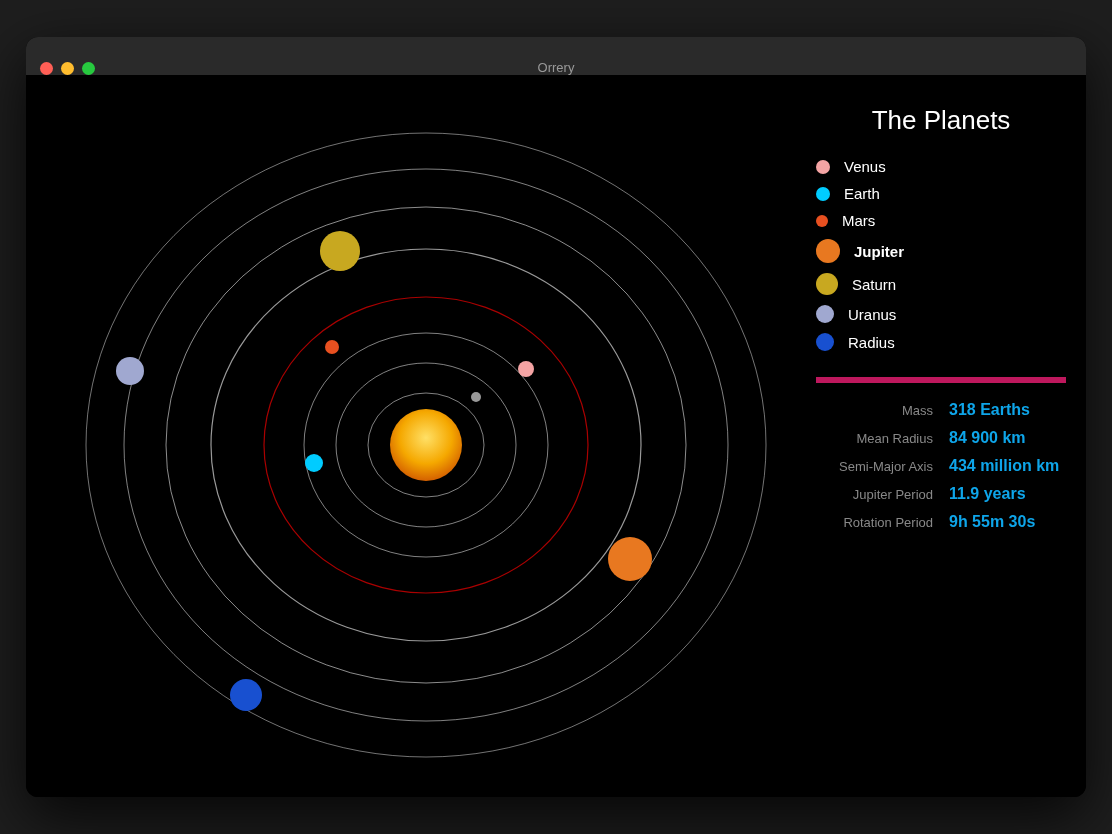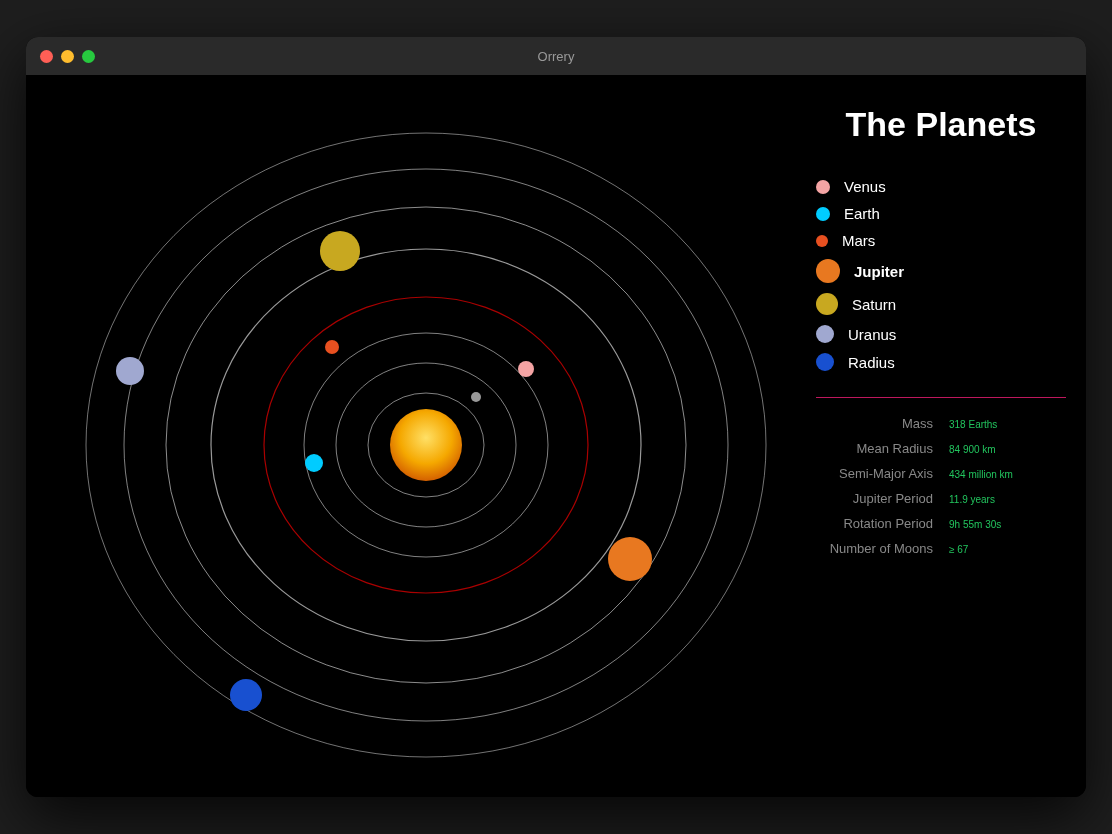--- a/index.html
+++ b/index.html
@@ -22,21 +22,21 @@
       box-shadow: 0 20px 60px rgba(0,0,0,0.8);
       display: flex;
       flex-direction: column;
       background: #000;
     }
 
     .titlebar {
       height: 38px;
       background: #2a2a2a;
       display: flex;
-      align-items: center;
+      align-items: flex-end;
       padding: 0 14px;
       flex-shrink: 0;
       position: relative;
     }
 
     .traffic-lights {
       display: flex;
       gap: 8px;
       align-items: center;
     }
@@ -84,24 +84,24 @@
     .info-panel {
       width: 280px;
       flex-shrink: 0;
       padding: 30px 20px 20px 10px;
       display: flex;
       flex-direction: column;
       color: #fff;
     }
 
     .panel-title {
-      font-size: 34px;
-      font-weight: 700;
+      font-size: 26px;
+      font-weight: 400;
       color: #fff;
-      margin-bottom: 34px;
+      margin-bottom: 22px;
       text-align: center;
     }
 
     .planet-list {
       display: flex;
       flex-direction: column;
       gap: 10px;
       margin-bottom: 26px;
     }
 
@@ -128,43 +128,44 @@
     }
 
     .planet-item.selected .planet-name {
       font-weight: 600;
     }
 
     .stats-table {
       display: flex;
       flex-direction: column;
       gap: 10px;
-      border-top: 1px solid #be185d;
+      border-top: 6px solid #be185d;
       padding-top: 18px;
     }
 
     .stat-row {
       display: flex;
       justify-content: space-between;
       align-items: baseline;
     }
 
     .stat-label {
       font-size: 13px;
       color: #888;
       text-align: right;
       flex: 1;
     }
 
     .stat-value {
-      font-size: 10px;
-      color: #22c55e;
+      font-size: 16px;
+      color: #0ea5e9;
       flex: 1;
       text-align: left;
       padding-left: 16px;
+      font-weight: bold;
     }
   </style>
 </head>
 <body>
 
 <div class="window">
 
   <div class="titlebar">
     <div class="traffic-lights">
       <div class="traffic-light tl-close"></div>
@@ -286,21 +287,17 @@
         <div class="stat-row">
           <span class="stat-label">Jupiter Period</span>
           <span class="stat-value">11.9 years</span>
         </div>
 
         <div class="stat-row">
           <span class="stat-label">Rotation Period</span>
           <span class="stat-value">9h 55m 30s</span>
         </div>
 
-        <div class="stat-row">
-          <span class="stat-label">Number of Moons</span>
-          <span class="stat-value">≥ 67</span>
-        </div>
 
       </div>
     </div>
   </div>
 </div>
 
 </body></html>

